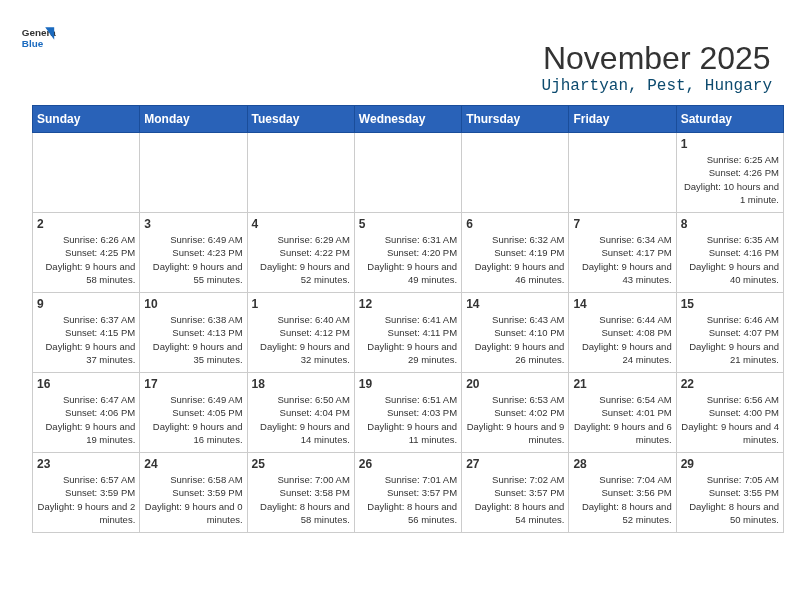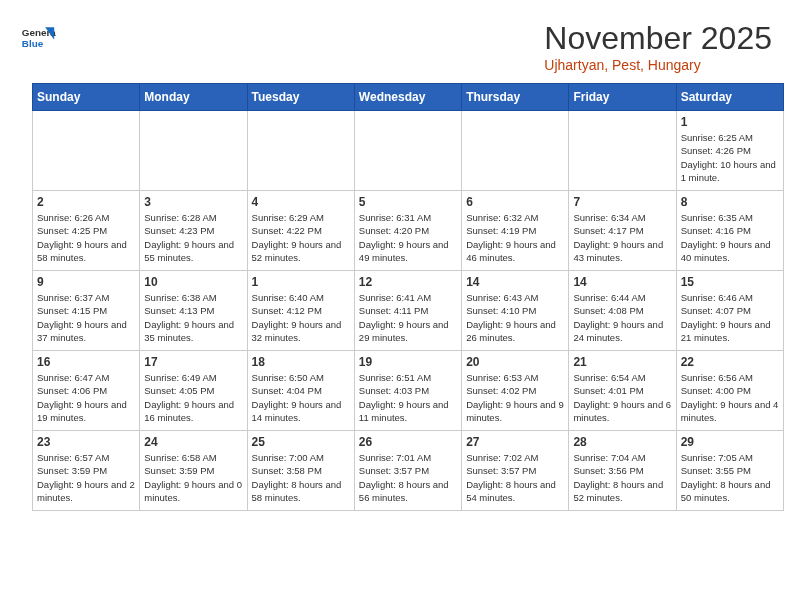--- a/index.html
+++ b/index.html
@@ -19,30 +19,32 @@
     .logo {
       display: flex;
       align-items: center;
       gap: 4px;
     }
     .logo-icon {
       width: 36px;
       height: 36px;
     }
     .title-area {
-      text-align: left;
+      text-align: center;
+      margin-top: 20px;
     }
     .calendar-title {
       font-size: 32px;
       font-weight: normal;
       color: #333;
     }
     .calendar-subtitle {
-      font-size: 14px;
-      color: #c2410c;
+      font-size: 16px;
+      color: #0c4a6e;
+      font-family: Liberation Mono, monospace;
     }
     .calendar-table {
       width: 100%;
       border-collapse: collapse;
       table-layout: fixed;
       margin-left: 12px;
     }
     .calendar-table th {
       background-color: #2962b8;
       color: #fff;
@@ -65,20 +67,21 @@
     .day-number {
       font-size: 12px;
       font-weight: bold;
       display: block;
       margin-bottom: 2px;
     }
     .day-info {
       font-size: 9.5px;
       color: #333;
       line-height: 1.4;
+      text-align: right;
     }
     .empty-cell {
       background: #f9f9f9;
     }
   </style>
 </head>
 <body>
 
 <div class="header-area">
   <div class="logo">
@@ -125,21 +128,21 @@
       <tr>
         <td>
           <span class="day-number">2</span>
           <div class="day-info">Sunrise: 6:26 AM
 Sunset: 4:25 PM
 Daylight: 9 hours
 and 58 minutes.</div>
         </td>
         <td>
           <span class="day-number">3</span>
-          <div class="day-info">Sunrise: 6:28 AM
+          <div class="day-info">Sunrise: 6:49 AM
 Sunset: 4:23 PM
 Daylight: 9 hours
 and 55 minutes.</div>
         </td>
         <td>
           <span class="day-number">4</span>
           <div class="day-info">Sunrise: 6:29 AM
 Sunset: 4:22 PM
 Daylight: 9 hours
 and 52 minutes.</div>

